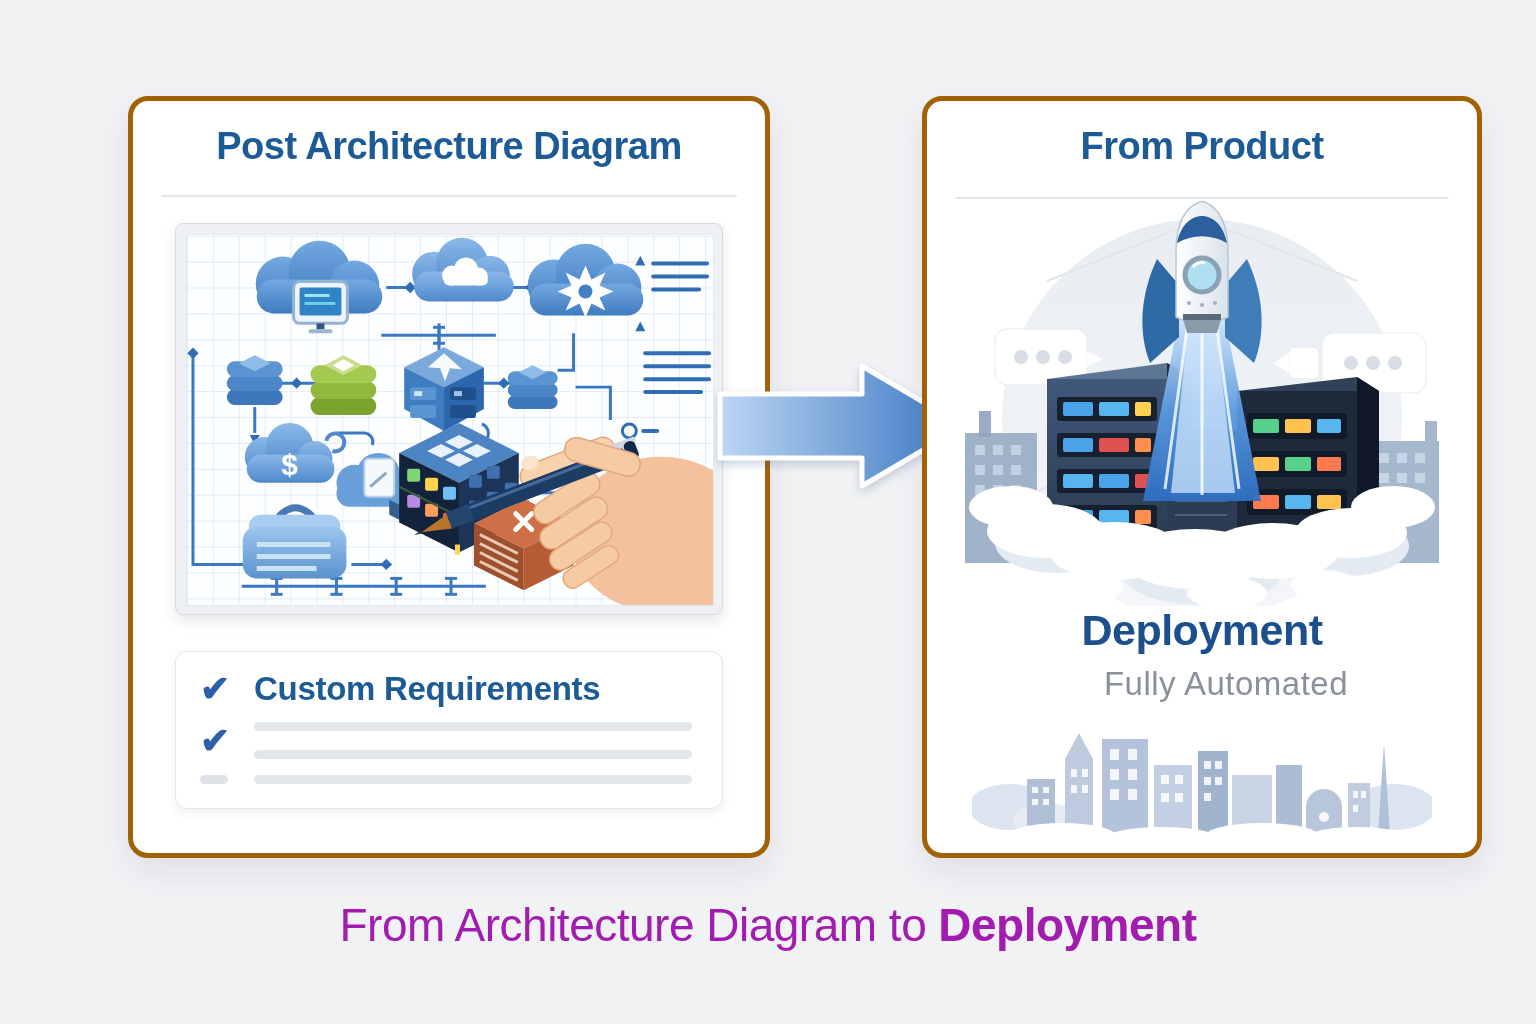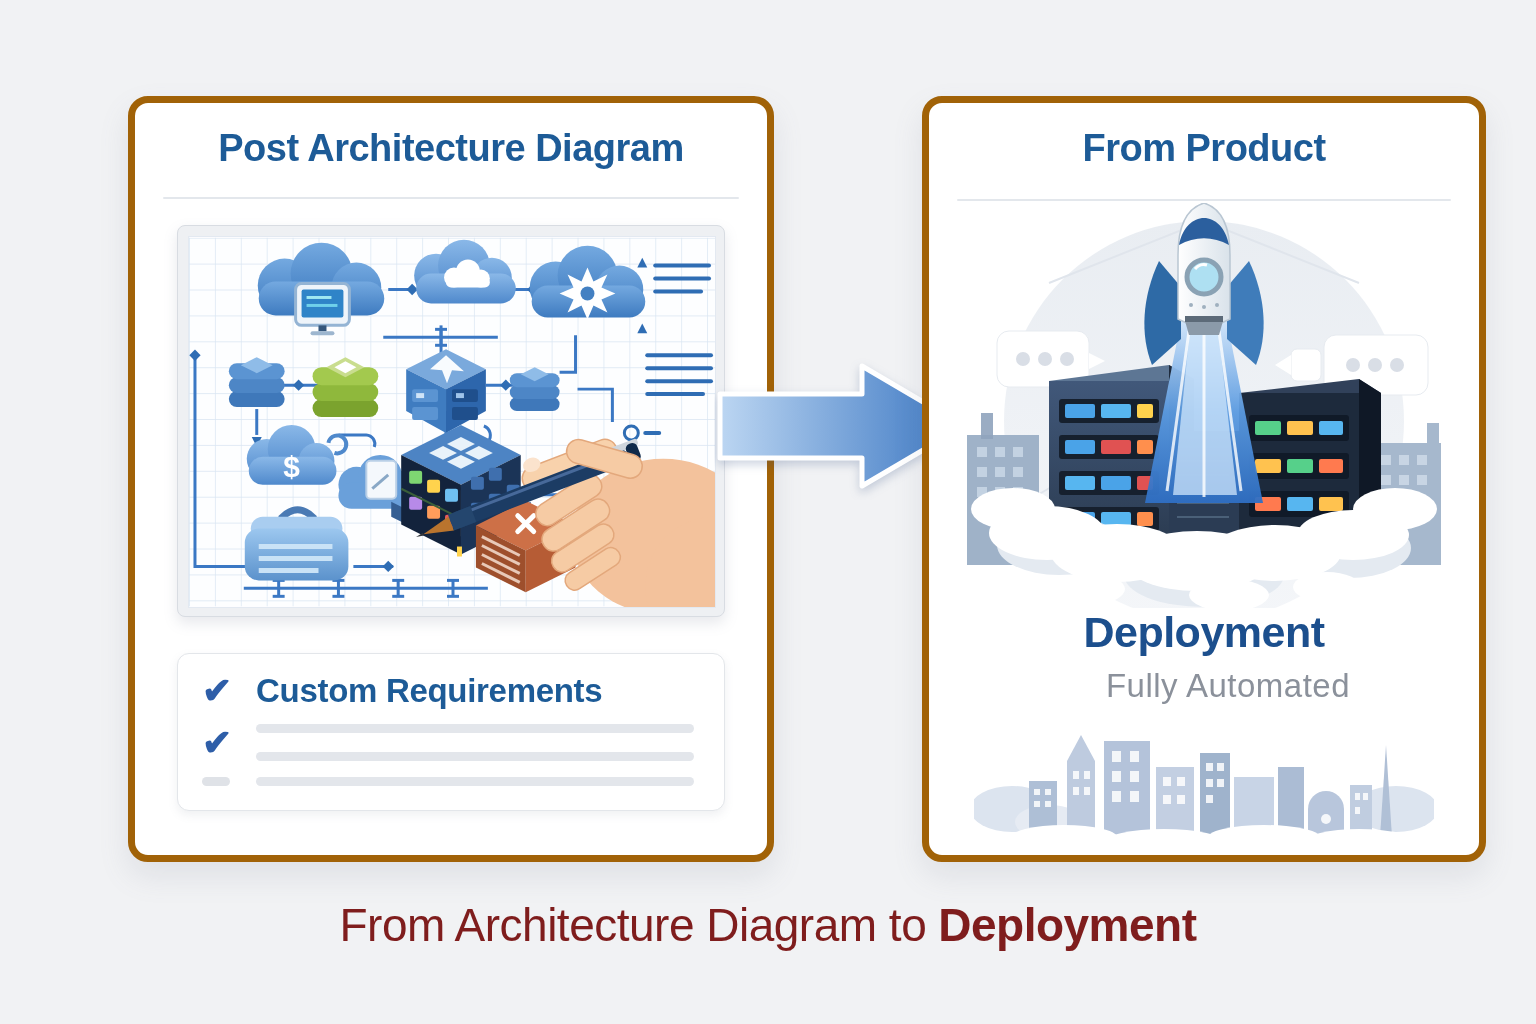--- a/index.html
+++ b/index.html
@@ -2,21 +2,21 @@
 <html><head>
 <meta charset="utf-8">
 <style>
   html,body{margin:0;padding:0;}
   body{
     width:1536px;height:1024px;position:relative;overflow:hidden;
     background:#f1f2f4;
     font-family:"Liberation Sans", sans-serif;
   }
   .card{
-    position:absolute;background:#ffffff;border:7px solid #a16207;
+    position:absolute;background:#ffffff;border:5px solid #a16207;
     border-radius:20px;box-shadow:0 14px 30px rgba(110,120,140,.14);
   }
   #left-card{left:128px;top:96px;width:632px;height:752px;}
   #right-card{left:922px;top:96px;width:550px;height:752px;}
   .card-title{
     position:absolute;left:0;right:0;top:24px;text-align:center;
     font-size:38px;font-weight:bold;color:#1d5b97;letter-spacing:-0.5px;
   }
   .divider{position:absolute;left:28px;right:28px;top:94px;height:2px;background:#e3e7ec;border-radius:1px;}
   
@@ -52,21 +52,21 @@
   }
   #automated-caption{
     position:absolute;left:0;right:0;top:564px;text-align:center;
     font-size:33px;color:#8b919b;letter-spacing:0.5px;padding-left:48px;
   }
   #rocket-illustration{position:absolute;left:0;top:100px;width:550px;height:405px;}
   #skyline{position:absolute;left:45px;top:614px;width:460px;height:128px;}
   
   #footer-caption{
     position:absolute;left:0;right:0;top:898px;text-align:center;
-    font-size:46px;color:#7f1d1d;letter-spacing:-0.5px;
+    font-size:46px;color:#a21caf;letter-spacing:-0.5px;
   }
   #footer-caption .bold{font-weight:bold;margin-left:12px;}
   #footer-caption .prefix{font-weight:400;}
 </style>
 </head>
 <body>
 
 <div class="card" id="left-card">
   <div class="card-title">Post Architecture Diagram</div>
   <div class="divider"></div>

